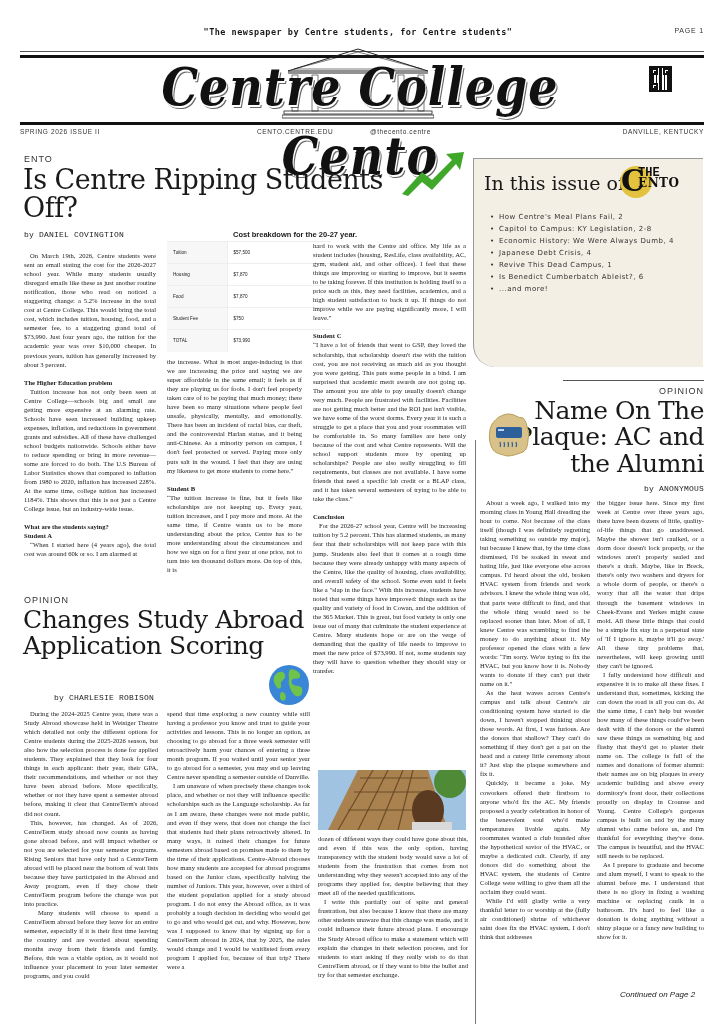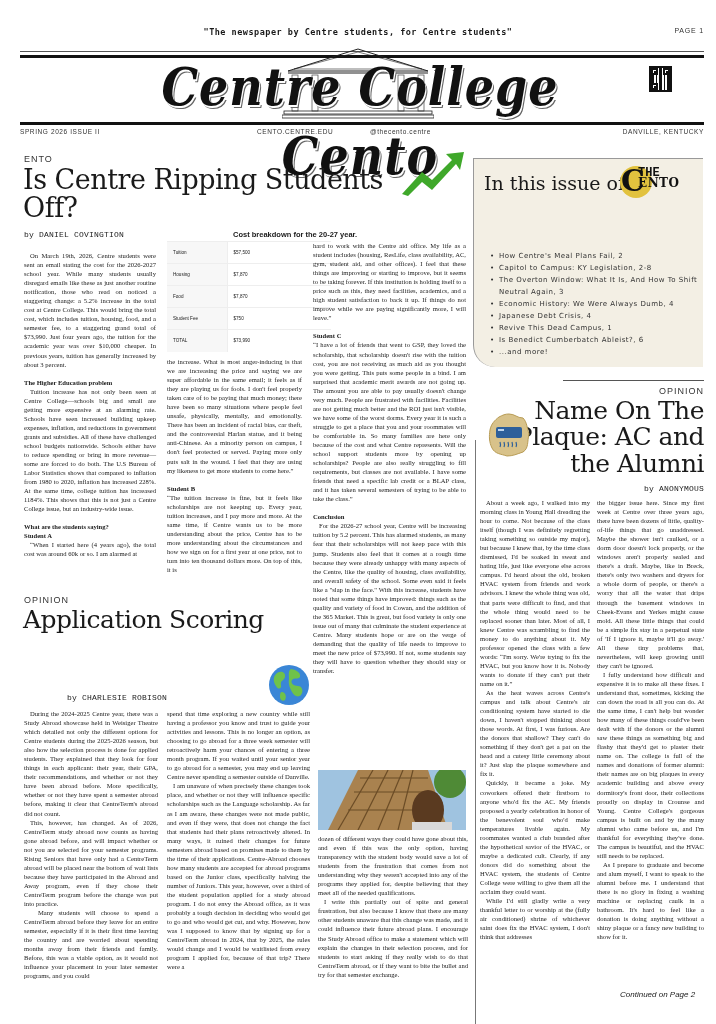--- a/index.html
+++ b/index.html
@@ -43,21 +43,21 @@
   .cost-table td.v { background: #ffffff; border-left: 1px solid #eee; }
 
   
   .issue-box { left: 473px; top: 158px; width: 230px; height: 209px; background: #f3efe4; border-radius: 0 0 0 22px; border-left: 1px solid #999; border-top: 1px solid #999; }
   .issue-title { left: 484px; top: 172px; font-family: "DejaVu Serif", serif; font-size: 19px; color: #1a1a1a; }
   .cento-logo { left: 618px; top: 164px; width: 48px; height: 34px; }
   .cento-circle { position: absolute; left: 2px; top: 2px; width: 32px; height: 32px; border-radius: 50%; background: #e2c23e; }
   .cento-C { position: absolute; left: 3px; top: 0px; font-family: "DejaVu Serif", serif; font-weight: bold; font-size: 30px; color: #111; line-height: 34px; }
   .cento-the { position: absolute; left: 20px; top: 2px; font-family: Liberation Mono, monospace; font-weight: bold; font-size: 12px; color: #111; }
   .cento-nto { position: absolute; left: 20px; top: 12px; font-family: "DejaVu Serif", serif; font-weight: bold; font-size: 12px; color: #111; letter-spacing: 0.5px; }
-  .issue-list { left: 490px; top: 211px; width: 210px; list-style: none; font-family: "DejaVu Sans", sans-serif; font-size: 7px; letter-spacing: 0.5px; line-height: 12px; color: #333; margin-top: 39px; }
+  .issue-list { left: 490px; top: 211px; width: 210px; list-style: none; font-family: "DejaVu Sans", sans-serif; font-size: 7px; letter-spacing: 0.5px; line-height: 12px; color: #333; }
   .issue-list li { padding-left: 9px; position: relative; }
   .issue-list li::before { content: "•"; position: absolute; left: 0; top: 0; }
 
   
   .arrow { left: 400px; top: 150px; width: 66px; height: 46px; }
 
   .vrule { width: 1px; background: #777; }
 
   
   .ac-badge { left: 487px; top: 412px; width: 44px; height: 46px; }
@@ -167,21 +167,20 @@
 <div class="abs issue-title">In this issue of</div>
 <div class="abs cento-logo">
   <div class="cento-circle"></div>
   <div class="cento-C">C</div>
   <div class="cento-the">THE</div>
   <div class="cento-nto">ENTO</div>
 </div>
 <ul class="abs issue-list">
   <li>How Centre's Meal Plans Fail, 2</li>
   <li>Capitol to Campus: KY Legislation, 2-8</li>
-  <li>The Overton Window: What It Is, And How To Shift Neutral Again, 3</li>
   <li>Economic History: We Were Always Dumb, 4</li>
   <li>Japanese Debt Crisis, 4</li>
   <li>Revive This Dead Campus, 1</li>
   <li>Is Benedict Cumberbatch Ableist?, 6</li>
   <li>...and more!</li>
 </ul>
 <div class="abs" style="left:563px;top:380px;width:141px;height:1px;background:#555;"></div>
 
 <div class="abs section" style="right:12px;top:386px;">OPINION</div>
 <div class="abs headline" style="left:510px;top:398px;width:194px;font-size:25px;text-align:right;line-height:1.05;">Name On The Plaque: AC and the Alumni</div>
@@ -211,31 +210,32 @@
 </div>
 <div class="abs body-text" style="left:597px;top:498px;width:107px;">
   <p style="text-indent:0">the bigger issue here. Since my first week at Centre over three years ago, there have been dozens of little, quality-of-life things that go unaddressed. Maybe the shower isn't caulked, or a dorm door doesn't lock properly, or the windows aren't properly sealed and there's a draft. Maybe, like in Breck, there's only two washers and dryers for a whole dorm of people, or there's a worry that all the water that drips through the basement windows in Cheek-Evans and Yerkes might cause mold. All these little things that could be a simple fix stay in a perpetual state of 'If I ignore it, maybe it'll go away.' All these tiny problems that, nevertheless, will keep growing until they can't be ignored.</p>
   <p>I fully understand how difficult and expensive it is to make all these fixes. I understand that, sometimes, kicking the can down the road is all you can do. At the same time, I can't help but wonder how many of these things could've been dealt with if the donors or the alumni saw these things as something big and flashy that they'd get to plaster their name on. The college is full of the names and donations of former alumni: their names are on big plaques in every academic building and above every dormitory's front door, their collections proudly on display in Crounse and Young. Centre College's gorgeous campus is built on and by the many alumni who came before us, and I'm thankful for everything they've done. The campus is beautiful, and the HVAC still needs to be replaced.</p>
   <p>As I prepare to graduate and become and alum myself, I want to speak to the alumni before me. I understand that there is no glory in fixing a washing machine or replacing caulk in a bathroom. It's hard to feel like a donation is doing anything without a shiny plaque or a fancy new building to show for it.</p>
 </div>
 <div class="abs continued">Continued on Page 2</div>
 
 <div class="abs section" style="left:24px;top:595px;">OPINION</div>
 <div class="abs headline" style="left:23px;top:607px;font-size:25px;width:290px;line-height:1.05;">
+  <div>Changes Study Abroad</div>
   <div>Application Scoring</div>
 </div>
 
 <svg class="abs globe" viewBox="0 0 42 42">
   <circle cx="21" cy="21" r="20" fill="#3a86d6"></circle>
   <path d="M8,10 C12,6 18,8 17,13 C16,17 12,16 13,21 C14,25 10,26 8,22 C5,18 5,13 8,10 Z" fill="#6fc24a"></path>
   <path d="M23,5 C29,6 33,9 32,13 C30,16 26,13 24,16 C22,19 26,22 30,22 C34,22 36,27 33,31 C30,34 26,32 24,28 C22,24 20,20 21,15 C21,10 20,7 23,5 Z" fill="#6fc24a"></path>
   <path d="M14,28 C17,28 19,32 17,36 C15,38 12,36 12,33 C12,30 12,28 14,28 Z" fill="#6fc24a"></path>
 </svg>
 
-<div class="abs byline" style="left:21px;top:693px;padding-left:46px;">by CHARLESIE ROBISON</div>
+<div class="abs byline" style="left:8px;top:693px;padding-left:46px;">by CHARLESIE ROBISON</div>
 
 <div class="abs body-text" style="left:24px;top:709px;width:134px;">
   <p>During the 2024-2025 Centre year, there was a Study Abroad showcase held in Weisiger Theatre which detailed not only the different options for Centre students during the 2025-2026 season, but also how the selection process is done for applied students. They explained that they look for four things in each applicant: their year, their GPA, their recommendations, and whether or not they have been abroad before. More specifically, whether or not they have spent a semester abroad before, making it clear that CentreTerm's abroad did not count.</p>
   <p>This, however, has changed. As of 2026, CentreTerm study abroad now counts as having gone abroad before, and will impact whether or not you are selected for your semester programs. Rising Seniors that have only had a CentreTerm abroad will be placed near the bottom of wait lists because they have participated in the Abroad and Away program, even if they chose their CentreTerm program before the change was put into practice.</p>
   <p style="text-indent:14px">Many students will choose to spend a CentreTerm abroad before they leave for an entire semester, especially if it is their first time leaving the country and are worried about spending months away from their friends and family. Before, this was a viable option, as it would not influence your placement in your later semester programs, and you could</p>
 </div>
 <div class="abs body-text" style="left:167px;top:709px;width:143px;">
   <p style="text-indent:0">spend that time exploring a new country while still having a professor you know and trust to guide your activities and lessons. This is no longer an option, as choosing to go abroad for a three week semester will retroactively harm your chances of entering a three month program. If you waited until your senior year to go abroad for a semester, you may end up leaving Centre never spending a semester outside of Danville.</p>
   <p>I am unaware of when precisely these changes took place, and whether or not they will influence specific scholarships such as the Language scholarship. As far as I am aware, these changes were not made public, and even if they were, that does not change the fact that students had their plans retroactively altered. In many ways, it ruined their changes for future semesters abroad based on promises made to them by the time of their applications. Centre-Abroad chooses how many students are accepted for abroad programs based on the Junior class, specifically halving the number of Juniors. This year, however, over a third of the student population applied for a study abroad program. I do not envy the Abroad office, as it was probably a tough decision in deciding who would get to go and who would get cut, and why. However, how was I supposed to know that by signing up for a CentreTerm abroad in 2024, that by 2025, the rules would change and I would be waitlisted from every program I applied for, because of that trip? There were a</p>
 </div>

